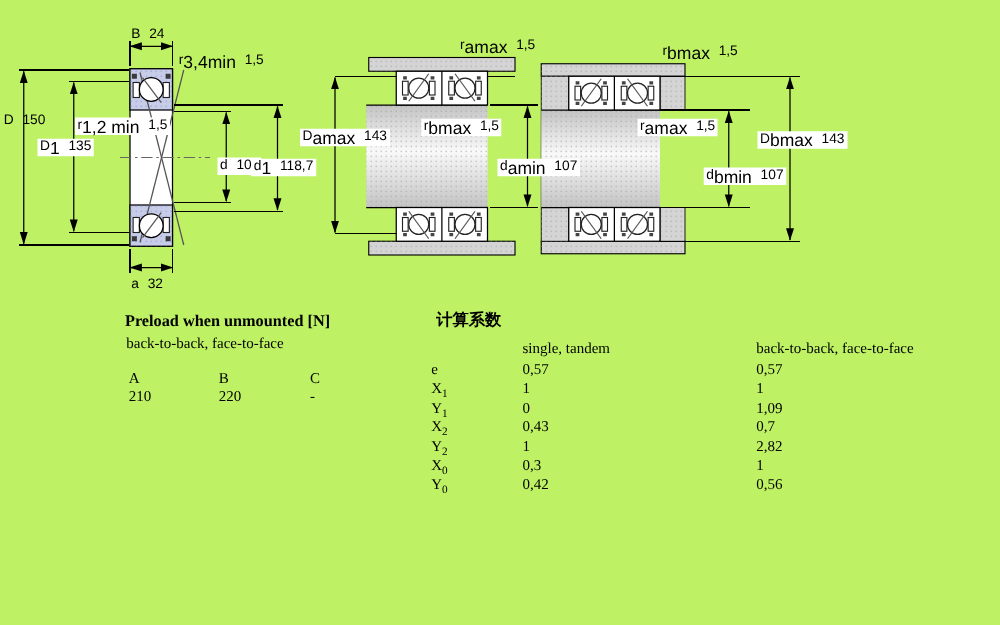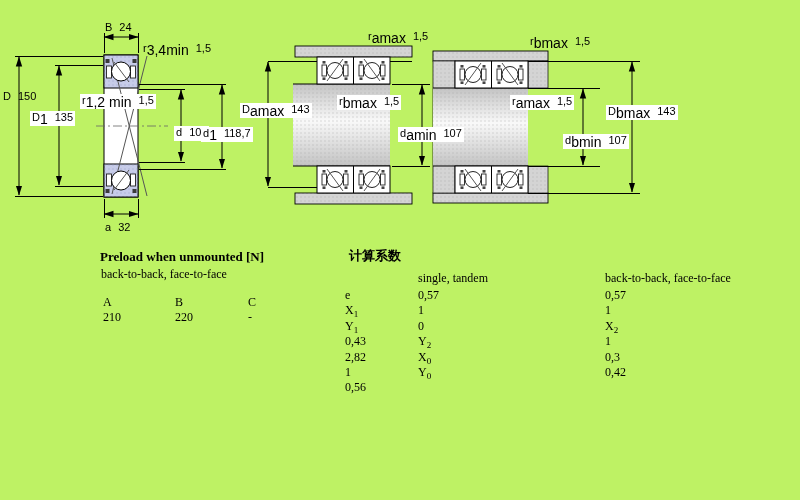--- a/index.html
+++ b/index.html
@@ -197,21 +197,21 @@
         <line x1="528" y1="166" x2="600" y2="166"></line>
       </g>
       <line x1="583" y1="89" x2="583" y2="165" stroke="#000" stroke-width="1" marker-start="url(#arrE)" marker-end="url(#arrE)"></line>
     </g>
   </svg>
 
   <div class="dlab" style="left:105px;top:21px"><span>B</span><sub></sub><span class="v">24</span></div>
   <div class="dlab" style="left:143px;top:42px"><span>r</span><sub>3,4min</sub><span class="v">1,5</span></div>
   <div class="dlab" style="left:3px;top:90px"><span>D</span><sub></sub><span class="v">150</span></div>
   <div class="dlab wbg" style="left:30px;top:111px"><span>D</span><sub>1</sub><span class="v">135</span></div>
-  <div class="dlab wbg" style="left:80px;top:94px"><span>r</span><sub>1,2 min</sub><span class="v">1,5</span></div>
+  <div class="dlab wbg" style="left:60px;top:94px"><span>r</span><sub>1,2 min</sub><span class="v">1,5</span></div>
   <div class="dlab wbg" style="left:174px;top:126px"><span>d</span><sub></sub><span class="v">100</span></div>
   <div class="dlab wbg" style="left:201px;top:127px"><span>d</span><sub>1</sub><span class="v">118,7</span></div>
   <div class="dlab" style="left:105px;top:221px"><span>a</span><sub></sub><span class="v">32</span></div>
 
   <div class="dlab" style="left:368px;top:30px"><span>r</span><sub>amax</sub><span class="v">1,5</span></div>
   <div class="dlab wbg" style="left:240px;top:103px"><span>D</span><sub>amax</sub><span class="v">143</span></div>
   <div class="dlab wbg" style="left:337px;top:95px"><span>r</span><sub>bmax</sub><span class="v">1,5</span></div>
   <div class="dlab wbg" style="left:398px;top:127px"><span>d</span><sub>amin</sub><span class="v">107</span></div>
 
   <div class="dlab" style="left:530px;top:35px"><span>r</span><sub>bmax</sub><span class="v">1,5</span></div>
@@ -239,23 +239,25 @@
     <div><span>e</span><sub></sub></div>
     <div>0,57</div>
     <div>0,57</div>
 
     <div><span>X</span><sub>1</sub></div>
     <div>1</div>
     <div>1</div>
 
     <div><span>Y</span><sub>1</sub></div>
     <div>0</div>
+    <div>1,09</div>
 
     <div><span>X</span><sub>2</sub></div>
     <div>0,43</div>
+    <div>0,7</div>
 
     <div><span>Y</span><sub>2</sub></div>
     <div>1</div>
     <div>2,82</div>
 
     <div><span>X</span><sub>0</sub></div>
     <div>0,3</div>
     <div>1</div>
 
     <div><span>Y</span><sub>0</sub></div>

